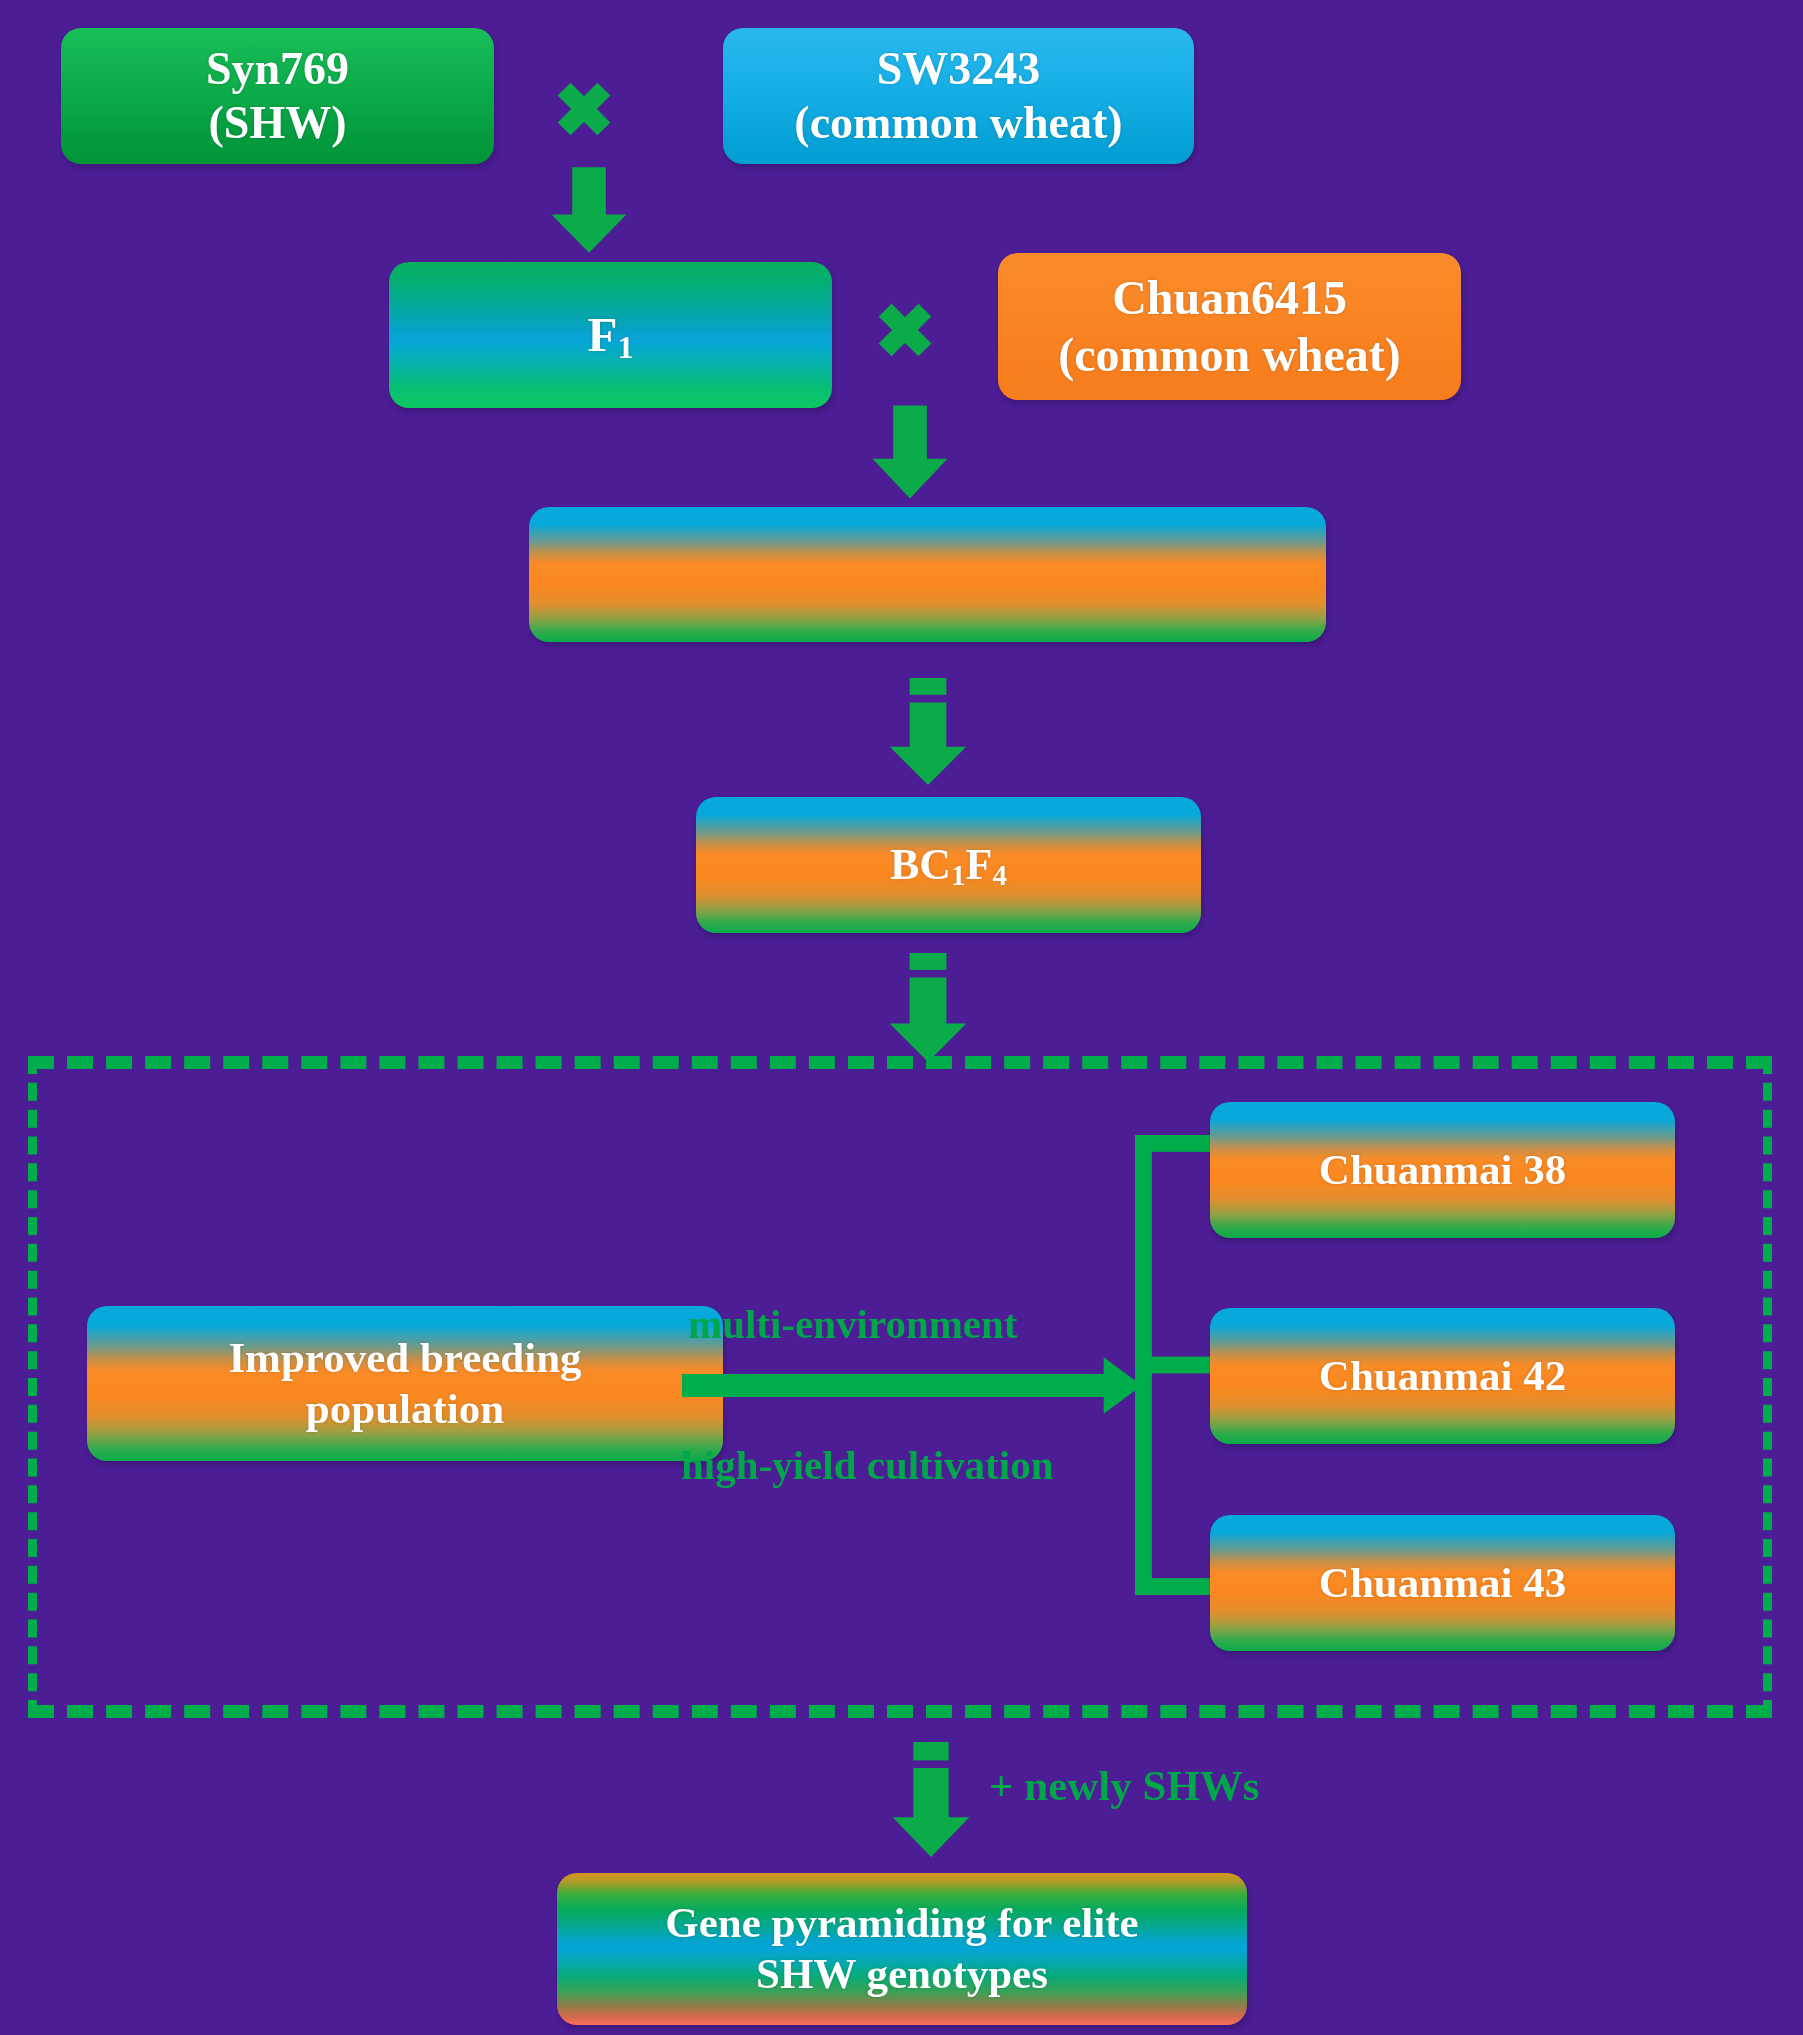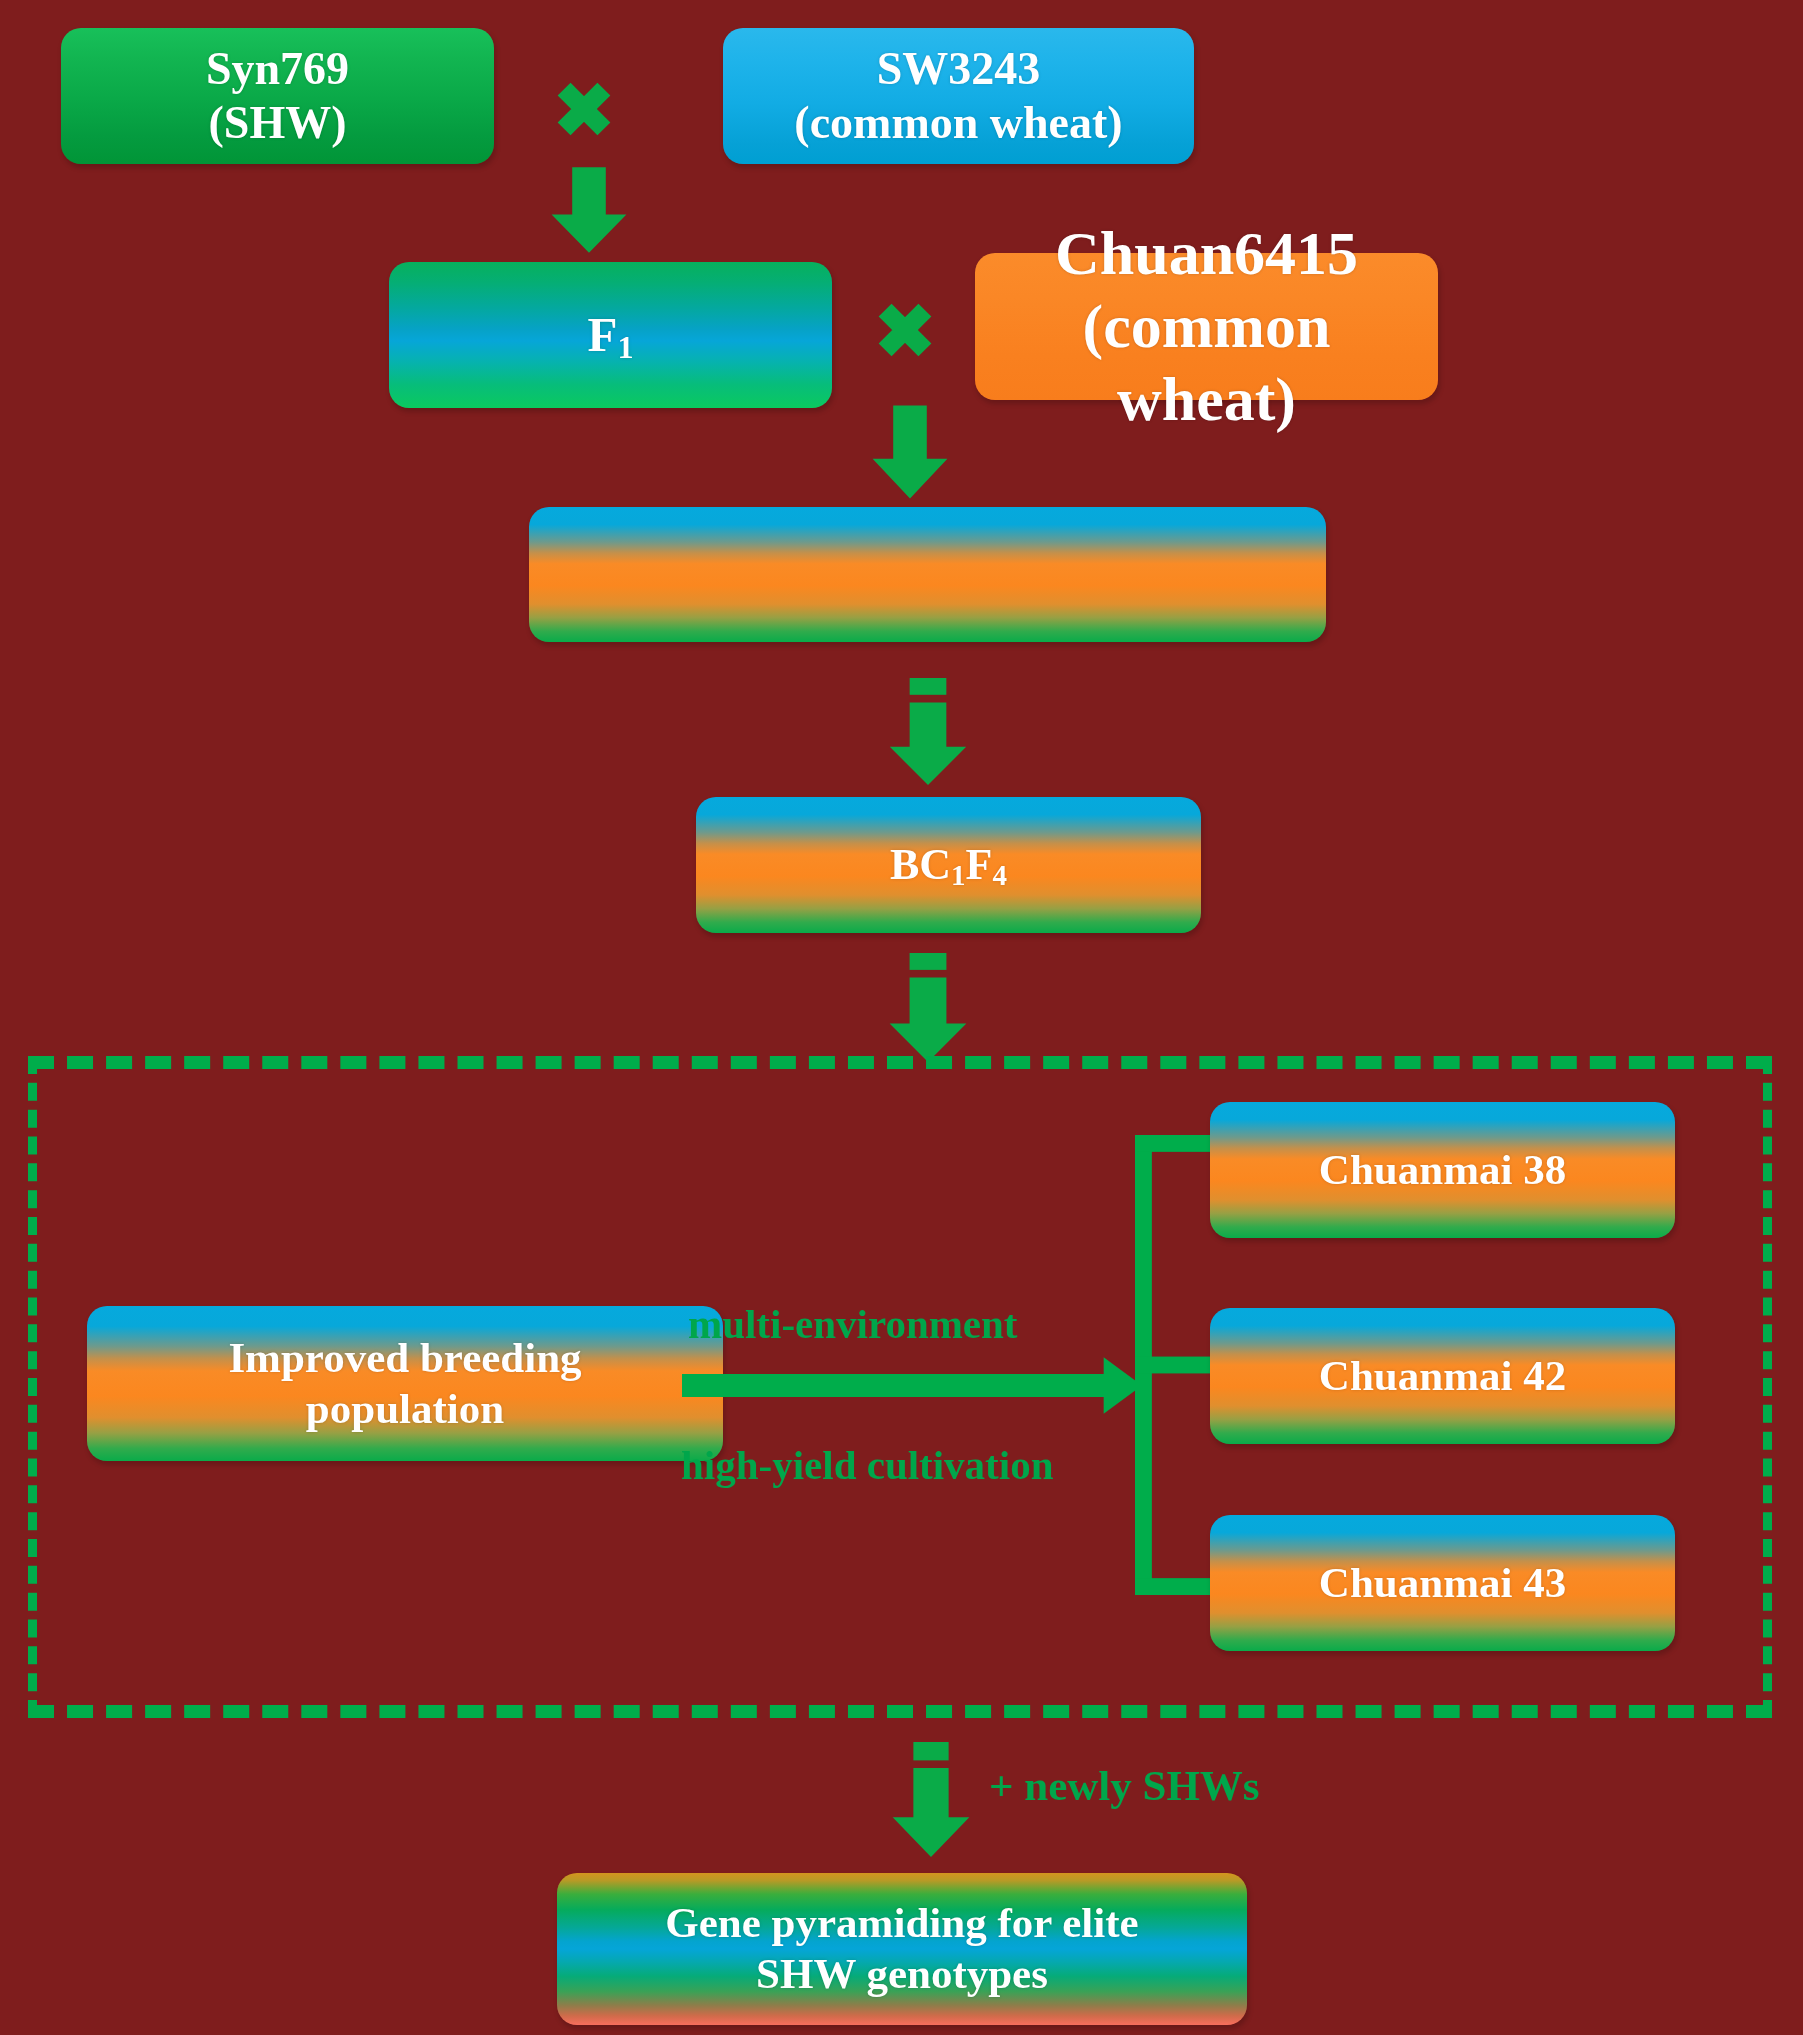--- a/index.html
+++ b/index.html
@@ -9,21 +9,21 @@
     background: #ffffff;
   }
   body {
     font-family: "Liberation Serif", "DejaVu Serif", serif;
   }
 
   #stage {
     position: relative;
     width: 1803px;
     height: 2035px;
-    background: #7f1d1d;
+    background: #4c1d95;
     overflow: hidden;
   }
 
   
   .node {
     position: absolute;
     border-radius: 20px;
     display: flex;
     align-items: center;
     justify-content: center;
@@ -150,21 +150,21 @@
   </div>
 
   <div class="node fill-gbg" style="left:389px; top:262px; width:443px; height:146px; font-size:49px;">
     <span>
       <span>F</span><sub>1</sub>
     </span>
   </div>
 
   <div class="xmark" style="left:874px; top:295px; font-size:74px;">✖</div>
 
-  <div class="node fill-orange" style="left:975px; top:253px; width:463px; height:147px; font-size:62px;text-align:center;">
+  <div class="node fill-orange" style="left:998px; top:253px; width:463px; height:147px; font-size:48px;text-align:center;">
     <span>
       <span class="txt">Chuan6415</span>
       <span class="txt">(common wheat)</span>
     </span>
   </div>
 
   <div class="darrow" style="left:868px; top:405px;">
     <svg width="84" height="94" viewBox="0 0 110 122">
       <polygon points="33,0 77,0 77,70 104,70 55,122 6,70 33,70" fill="#0aab48"></polygon>
     </svg>

